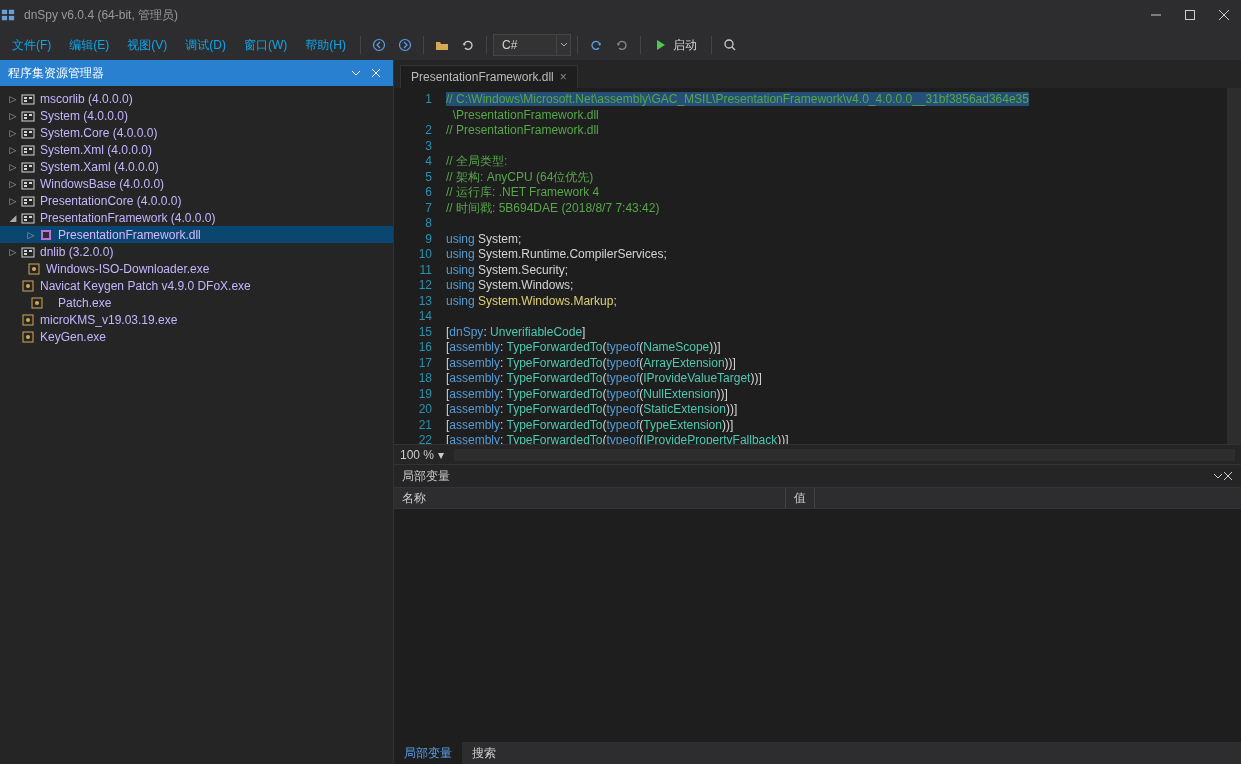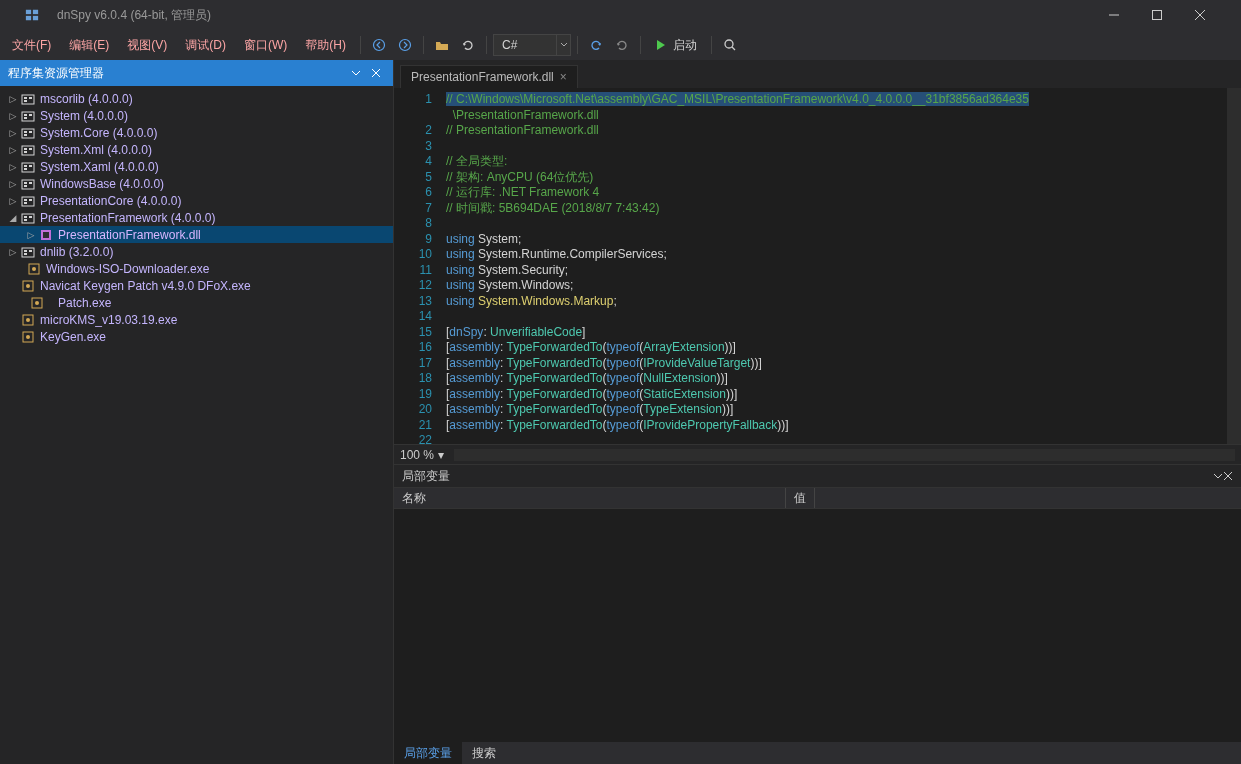--- a/index.html
+++ b/index.html
@@ -1,23 +1,23 @@
 <!DOCTYPE html>
 <html><head>
 <meta charset="utf-8">
 <style>
 * { margin:0; padding:0; box-sizing:border-box; font-family:"Microsoft YaHei","Segoe UI",sans-serif; font-size:12px; user-select:none; }
 body { background:#1c1c1c; color:#d4d4d4; width:1241px; height:764px; overflow:hidden; display:flex; flex-direction:column; }
-.titlebar { height:30px; background:#2d2d30; display:flex; align-items:center; padding:0 24px; color:#999;gap:9px; }
+.titlebar { height:30px; background:#2d2d30; display:flex; align-items:center; padding:0 0; color:#999; }
 .titlebar .app-icon { width:16px; height:16px; margin-right:8px; display:flex; align-items:center; justify-content:center; }
 .titlebar .app-icon svg { width:14px; height:14px; }
 .titlebar .title { flex:1; font-size:12px; }
 .titlebar .winbtn { width:34px; height:30px; display:flex; align-items:center; justify-content:center; color:#ccc; cursor:pointer; }
 .menubar { height:30px; background:#2d2d30; display:flex; align-items:center; padding:0 4px; gap:2px; }
-.menubar .mitem { padding:4px 8px; color:#fca5a5; cursor:pointer; }
+.menubar .mitem { padding:4px 8px; color:#0ea5e9; cursor:pointer; }
 .menubar .sep { width:1px; height:18px; background:#444; margin:0 4px; }
 .menubar .tbtn { width:24px; height:24px; display:flex; align-items:center; justify-content:center; cursor:pointer; color:#aaa; }
 .menubar .langbox { display:flex; align-items:center; border:1px solid #444; height:22px; background:#333; }
 .menubar .langbox .lval { padding:0 8px; width:62px; }
 .menubar .langbox .larrow { width:14px; border-left:1px solid #444; height:100%; display:flex; align-items:center; justify-content:center; }
 .menubar .run { display:flex; align-items:center; gap:6px; padding:0 8px; cursor:pointer; }
 .menubar .run .play { color:#4ec94e; }
 .body { flex:1; display:flex; min-height:0; }
 .sidebar { width:394px; background:#252526; display:flex; flex-direction:column; border-right:1px solid #333; }
 .panel-hdr { background:#2980d1; color:#fff; height:26px; display:flex; align-items:center; padding:0 8px; font-size:12px; }
@@ -397,20 +397,21 @@
           <div class="ln"><span class="c-comment">// 运行库: .NET Framework 4</span></div>
           <div class="ln"><span class="c-comment">// 时间戳: 5B694DAE (2018/8/7 7:43:42)</span></div>
           <div class="ln">&nbsp;</div>
           <div class="ln"><span class="c-kw">using</span> <span class="c-punc">System;</span></div>
           <div class="ln"><span class="c-kw">using</span> <span class="c-punc">System.Runtime.CompilerServices;</span></div>
           <div class="ln"><span class="c-kw">using</span> <span class="c-punc">System.Security;</span></div>
           <div class="ln"><span class="c-kw">using</span> <span class="c-punc">System.Windows;</span></div>
           <div class="ln"><span class="c-kw">using</span> <span class="sel-yellow">System.Windows.Markup</span><span class="c-punc">;</span></div>
           <div class="ln">&nbsp;</div>
           <div class="ln"><span class="c-punc">[</span><span class="c-kw">dnSpy</span><span class="c-punc">: </span><span class="c-type">UnverifiableCode</span><span class="c-punc">]</span></div>
+          <div class="ln"><span class="c-punc">[</span><span class="c-kw">assembly</span><span class="c-punc">: </span><span class="c-type">TypeForwardedTo</span><span class="c-punc">(</span><span class="c-kw">typeof</span><span class="c-punc">(</span><span class="c-type">NameScope</span><span class="c-punc">))]</span></div>
           <div class="ln"><span class="c-punc">[</span><span class="c-kw">assembly</span><span class="c-punc">: </span><span class="c-type">TypeForwardedTo</span><span class="c-punc">(</span><span class="c-kw">typeof</span><span class="c-punc">(</span><span class="c-type">ArrayExtension</span><span class="c-punc">))]</span></div>
           <div class="ln"><span class="c-punc">[</span><span class="c-kw">assembly</span><span class="c-punc">: </span><span class="c-type">TypeForwardedTo</span><span class="c-punc">(</span><span class="c-kw">typeof</span><span class="c-punc">(</span><span class="c-type">IProvideValueTarget</span><span class="c-punc">))]</span></div>
           <div class="ln"><span class="c-punc">[</span><span class="c-kw">assembly</span><span class="c-punc">: </span><span class="c-type">TypeForwardedTo</span><span class="c-punc">(</span><span class="c-kw">typeof</span><span class="c-punc">(</span><span class="c-type">NullExtension</span><span class="c-punc">))]</span></div>
           <div class="ln"><span class="c-punc">[</span><span class="c-kw">assembly</span><span class="c-punc">: </span><span class="c-type">TypeForwardedTo</span><span class="c-punc">(</span><span class="c-kw">typeof</span><span class="c-punc">(</span><span class="c-type">StaticExtension</span><span class="c-punc">))]</span></div>
           <div class="ln"><span class="c-punc">[</span><span class="c-kw">assembly</span><span class="c-punc">: </span><span class="c-type">TypeForwardedTo</span><span class="c-punc">(</span><span class="c-kw">typeof</span><span class="c-punc">(</span><span class="c-type">TypeExtension</span><span class="c-punc">))]</span></div>
           <div class="ln"><span class="c-punc">[</span><span class="c-kw">assembly</span><span class="c-punc">: </span><span class="c-type">TypeForwardedTo</span><span class="c-punc">(</span><span class="c-kw">typeof</span><span class="c-punc">(</span><span class="c-type">IProvidePropertyFallback</span><span class="c-punc">))]</span></div>
           <div class="ln">&nbsp;</div>
           <div class="scroll-v"></div>
       </div>
     </div>

